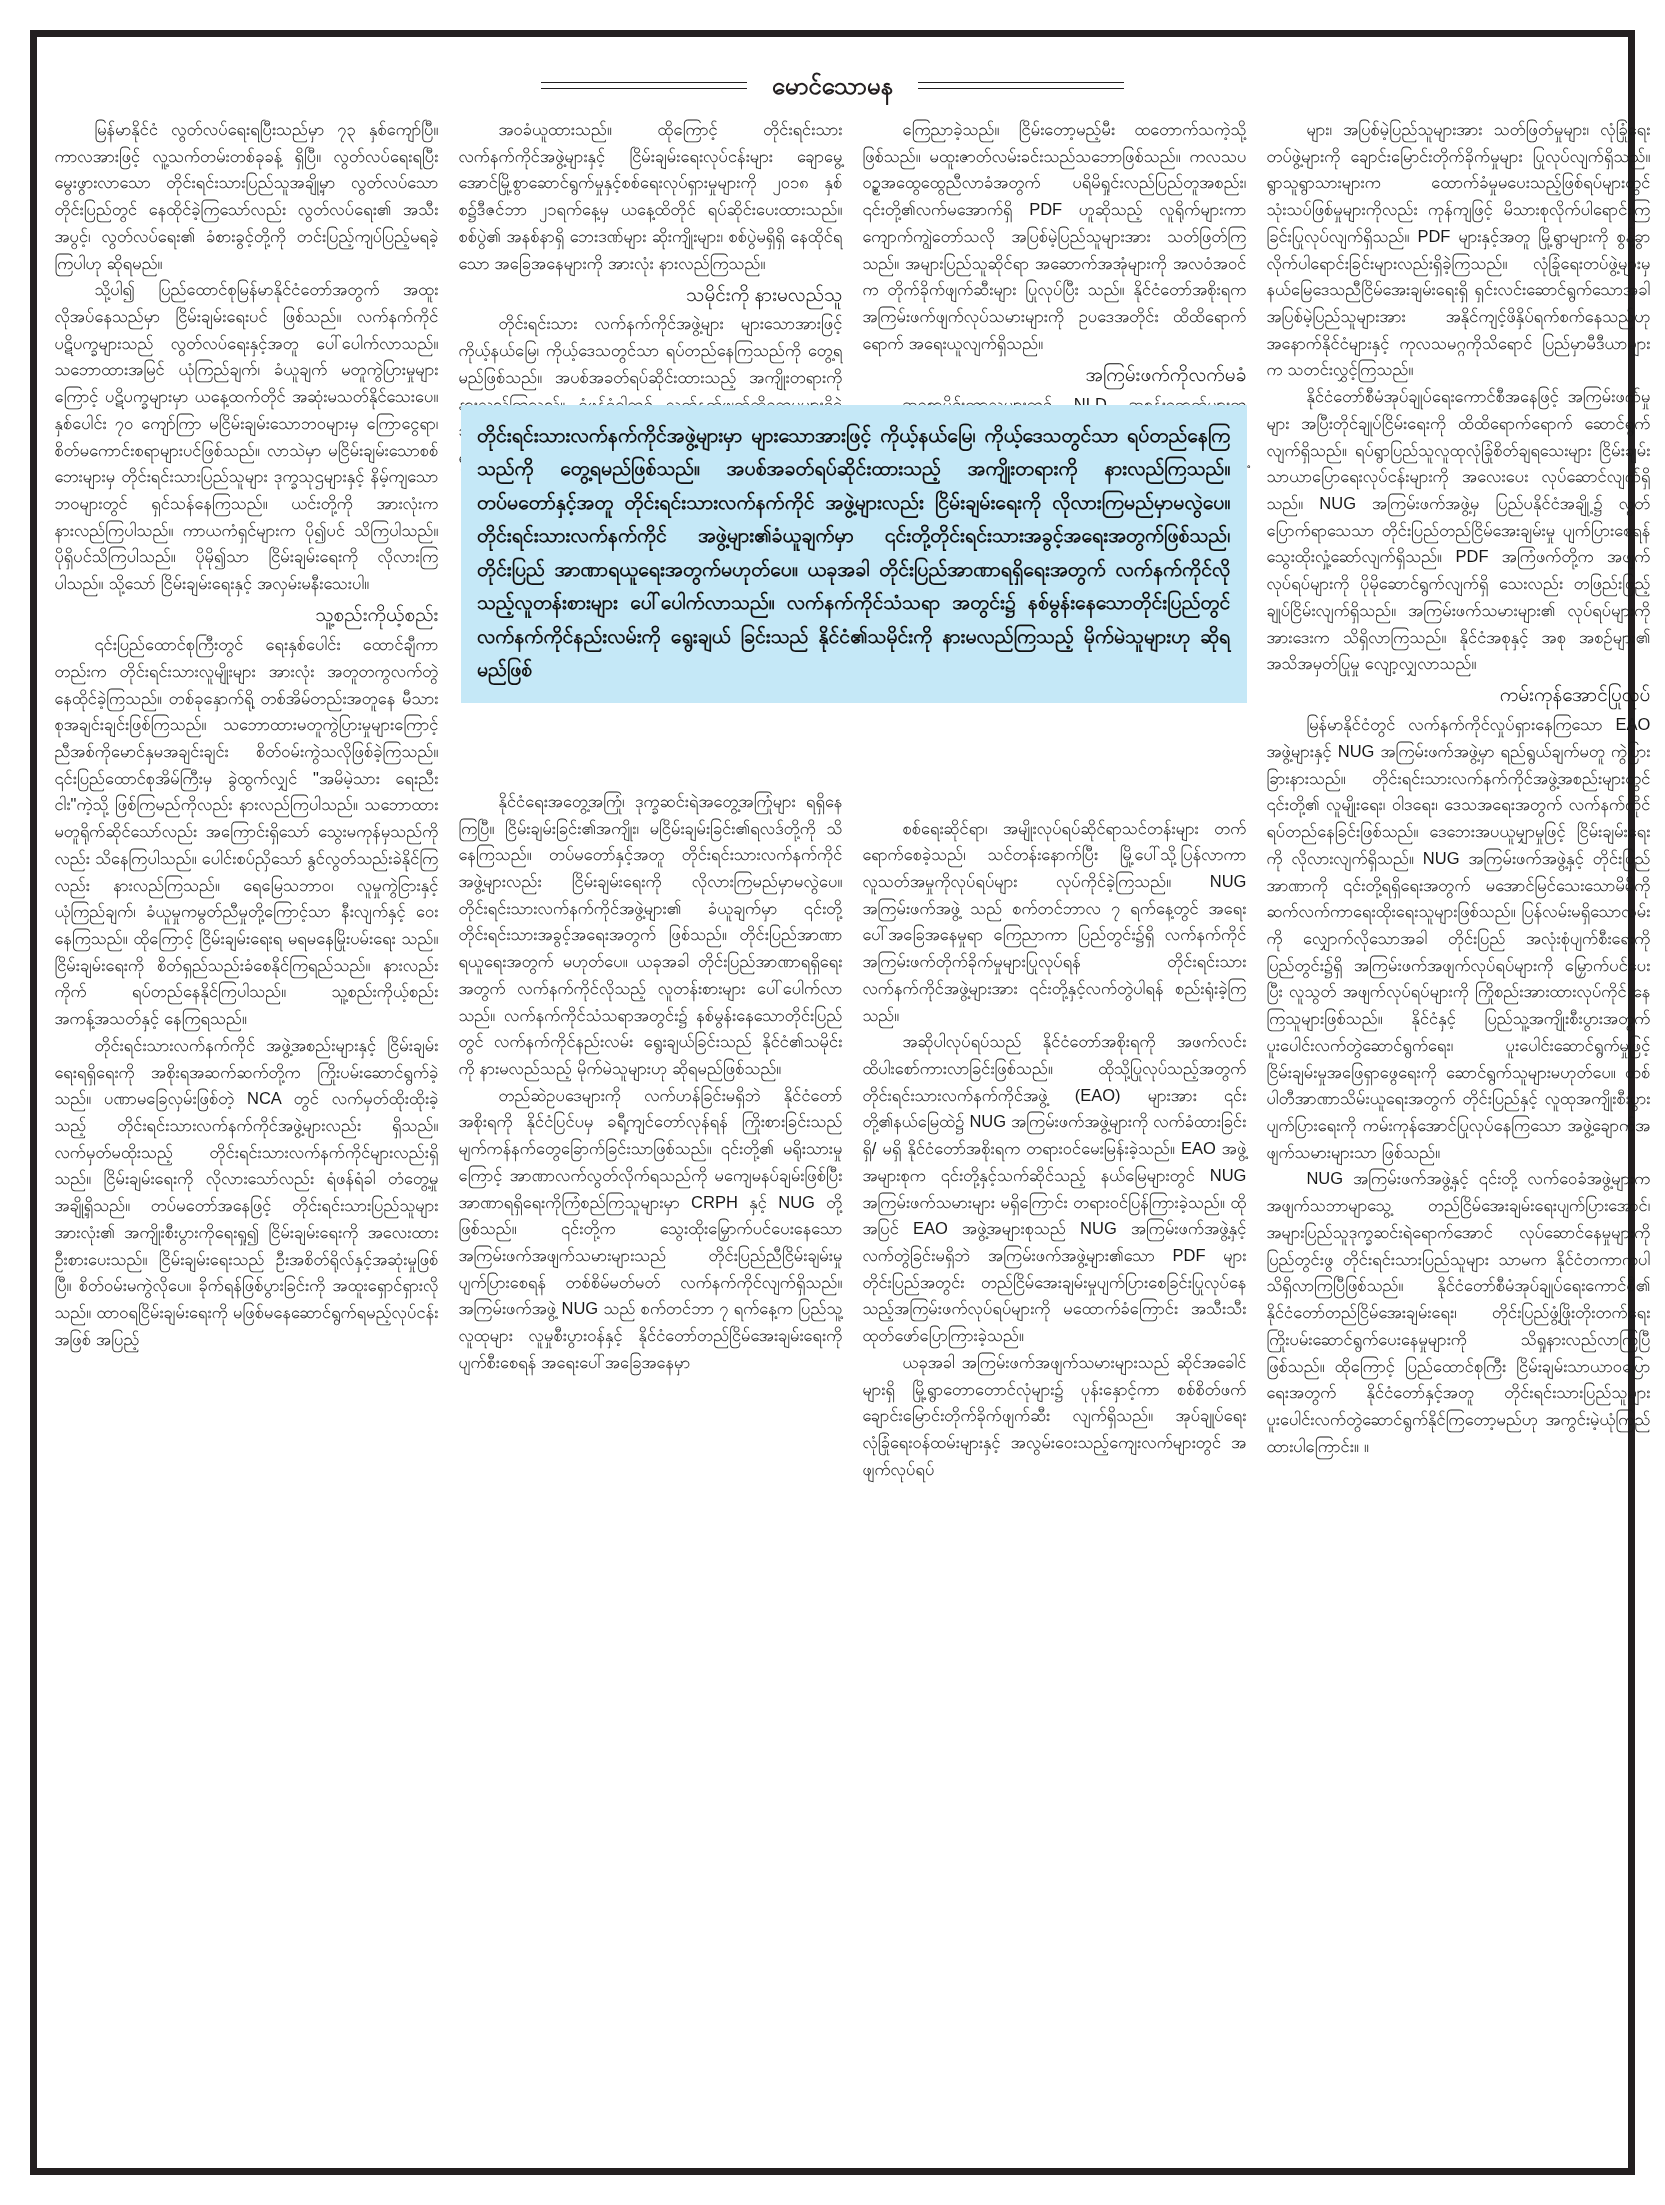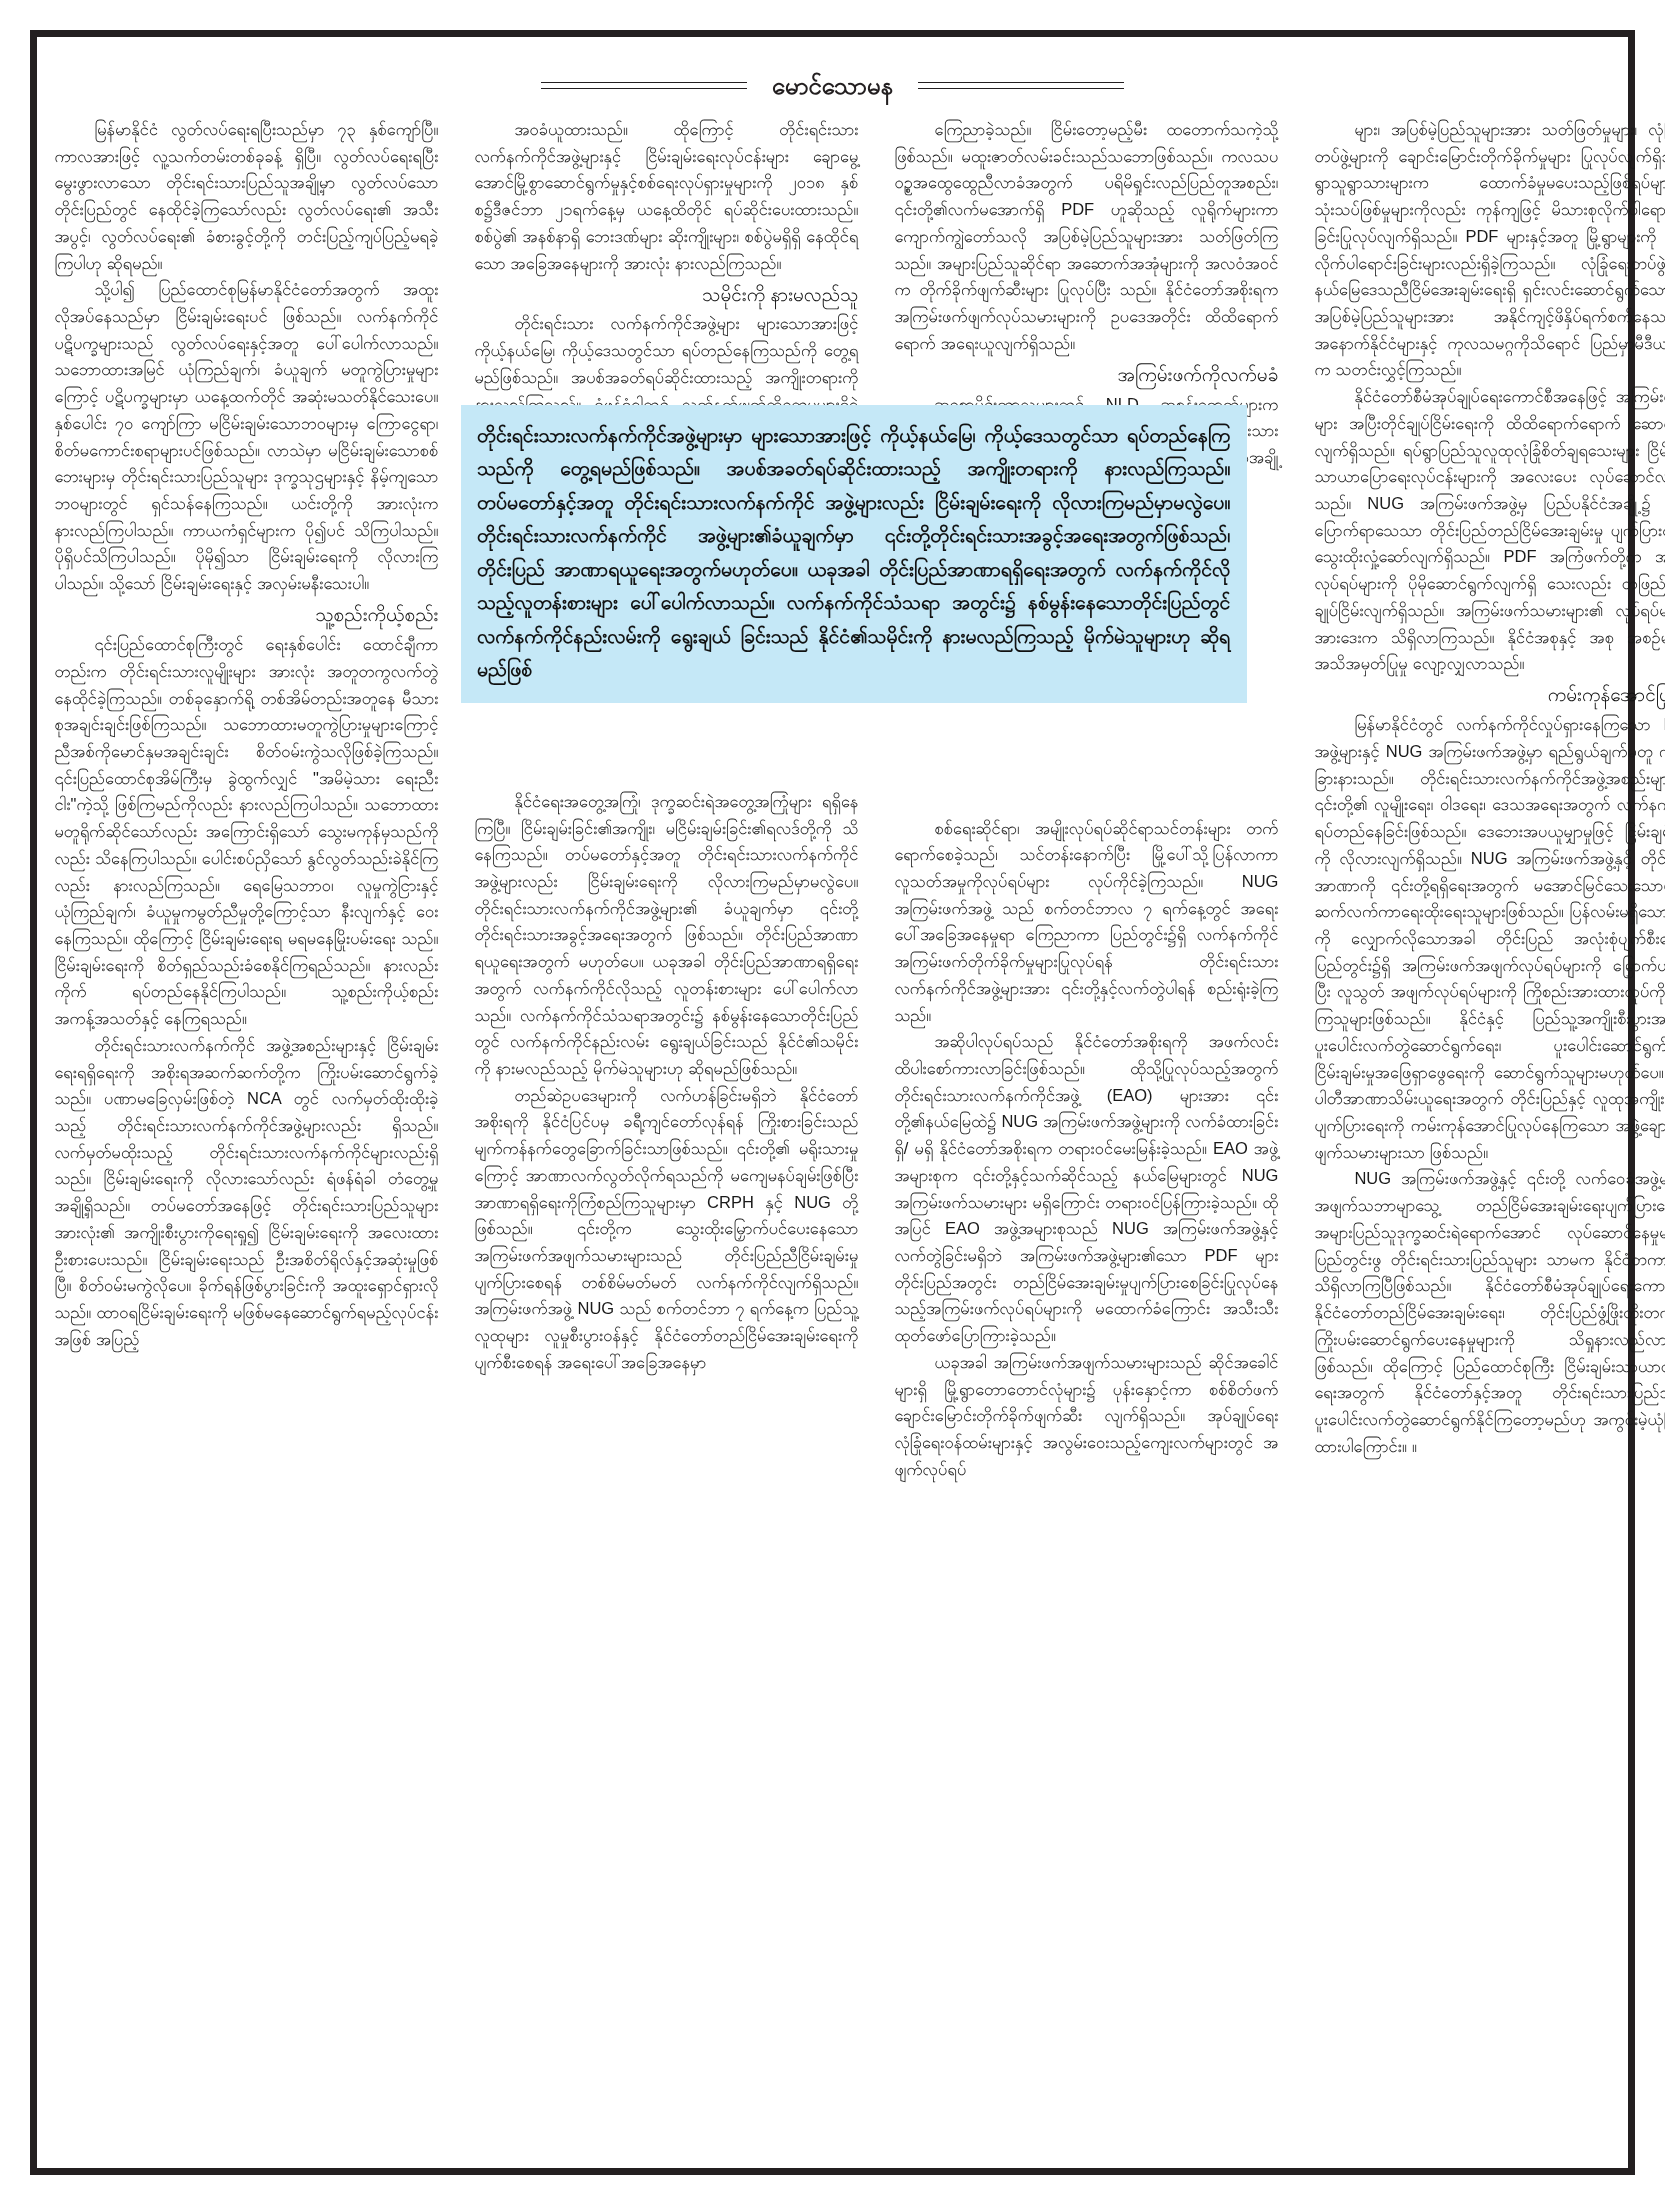--- a/index.html
+++ b/index.html
@@ -57,21 +57,21 @@
   .byline-name{
     font-size:24px;font-weight:bold;color:#231f20;
     white-space:nowrap;
     line-height:1;
   }
 
   
   .cols{
     position:relative;
     display:flex;
-    gap:36px;
+    gap:20px;
     align-items:flex-start;
   }
   .col{
     width:384px;
     flex:0 0 384px;
   }
   .col p{
     margin:0;
     font-size:16.5px;
     line-height:1.62;

